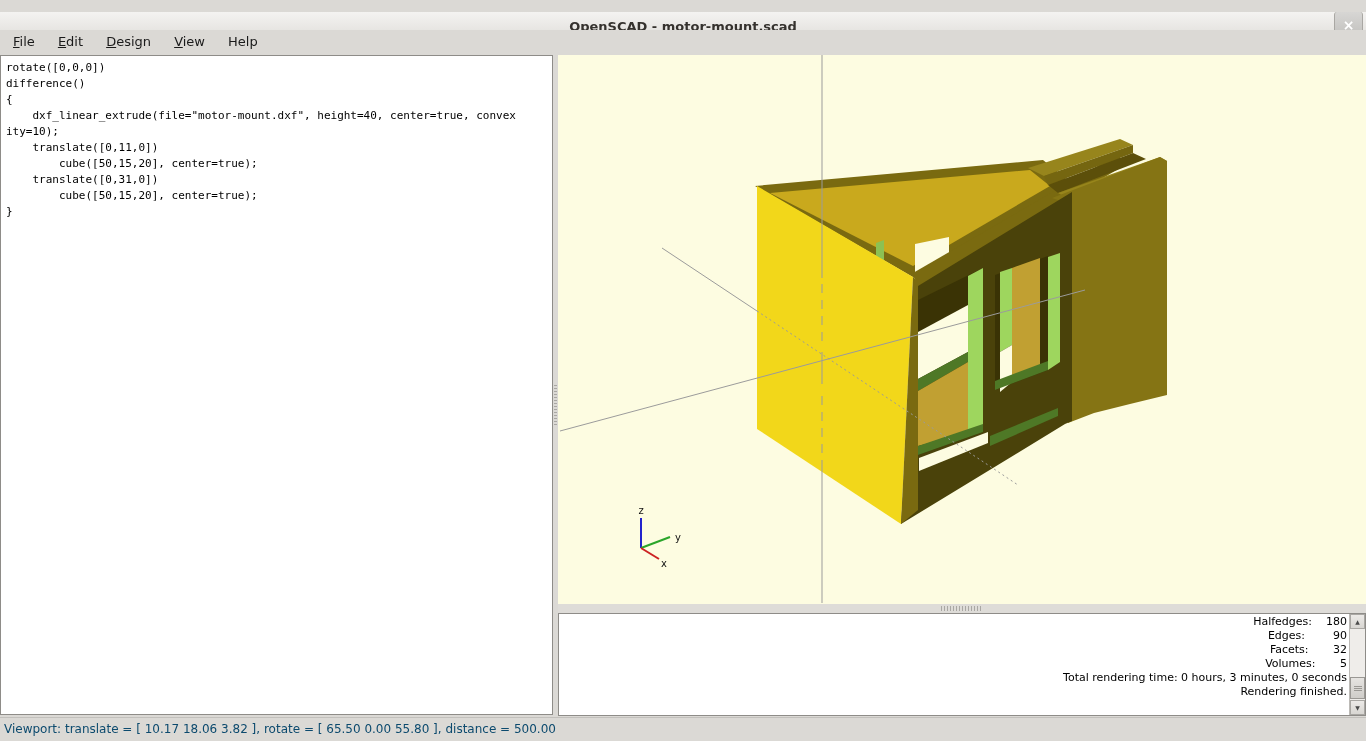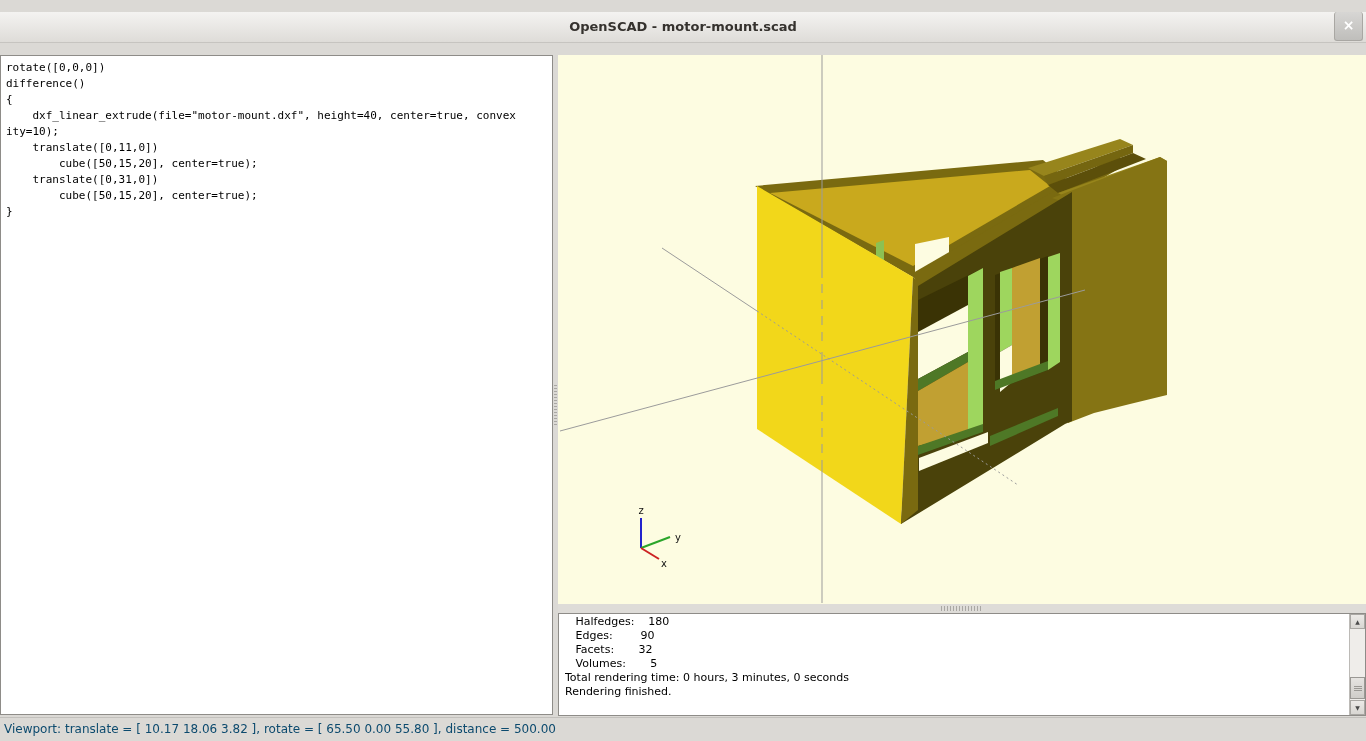--- a/index.html
+++ b/index.html
@@ -32,21 +32,21 @@
     background:repeating-linear-gradient(#a9a7a3 0 1px,transparent 1px 3px);}
   
   .viewport{position:absolute;left:558px;top:55px;width:808px;height:549px;background:#fdfce1;}
   
   .hsplitter{position:absolute;left:558px;top:604px;width:808px;height:9px;background:#dedcd8;}
   .hgrip{position:absolute;left:383px;top:2px;width:42px;height:5px;
     background:repeating-linear-gradient(90deg,#a9a7a3 0 1px,transparent 1px 3px);}
   
   .console{position:absolute;left:558px;top:613px;width:808px;height:103px;
     background:#ffffff;border:1px solid #8e8c88;box-sizing:border-box;}
-  .console-output{position:absolute;left:6px;top:1px;right:18px;bottom:1px;overflow:hidden;}
+  .console-output{position:absolute;left:6px;top:1px;right:18px;bottom:1px;overflow:hidden;text-align:right;}
   .console-line{font-size:11px;line-height:14px;color:#000;white-space:pre;}
   .scrollbar{position:absolute;right:0;top:0;width:16px;height:101px;
     background:#efedea;border-left:1px solid #bcbab6;box-sizing:border-box;}
   .sb-btn{position:absolute;left:0;width:15px;height:15px;background:linear-gradient(#eceae7,#d8d6d2);
     border:1px solid #a9a7a3;box-sizing:border-box;text-align:center;font-size:6px;color:#4a4a4a;line-height:13px;}
   .sb-up{top:0;}
   .sb-down{bottom:0;}
   .sb-thumb{position:absolute;left:0;bottom:16px;width:15px;height:22px;
     background:linear-gradient(#e6e4e1,#cfcdc9);border:1px solid #9a9894;box-sizing:border-box;}
   .sb-thumb:before{content:"";position:absolute;left:3px;top:8px;width:8px;height:5px;
@@ -61,20 +61,27 @@
 
 <div id="window">
 
   <div class="titlebar">
     <div class="title-text">OpenSCAD - motor-mount.scad</div>
     <div class="close-btn">
       <span>×</span>
     </div>
   </div>
 
+  <div class="menubar">
+    <div class="menu-item"><span class="mn">F</span><span>ile</span></div>
+    <div class="menu-item"><span class="mn">E</span><span>dit</span></div>
+    <div class="menu-item"><span class="mn">D</span><span>esign</span></div>
+    <div class="menu-item"><span class="mn">V</span><span>iew</span></div>
+    <div class="menu-item"><span class="mn"></span><span>Help</span></div>
+  </div>
 
   <div class="editor">
     <pre>rotate([0,0,0])
 difference()
 {
     dxf_linear_extrude(file="motor-mount.dxf", height=40, center=true, convex
 ity=10);
     translate([0,11,0])
         cube([50,15,20], center=true);
     translate([0,31,0])

